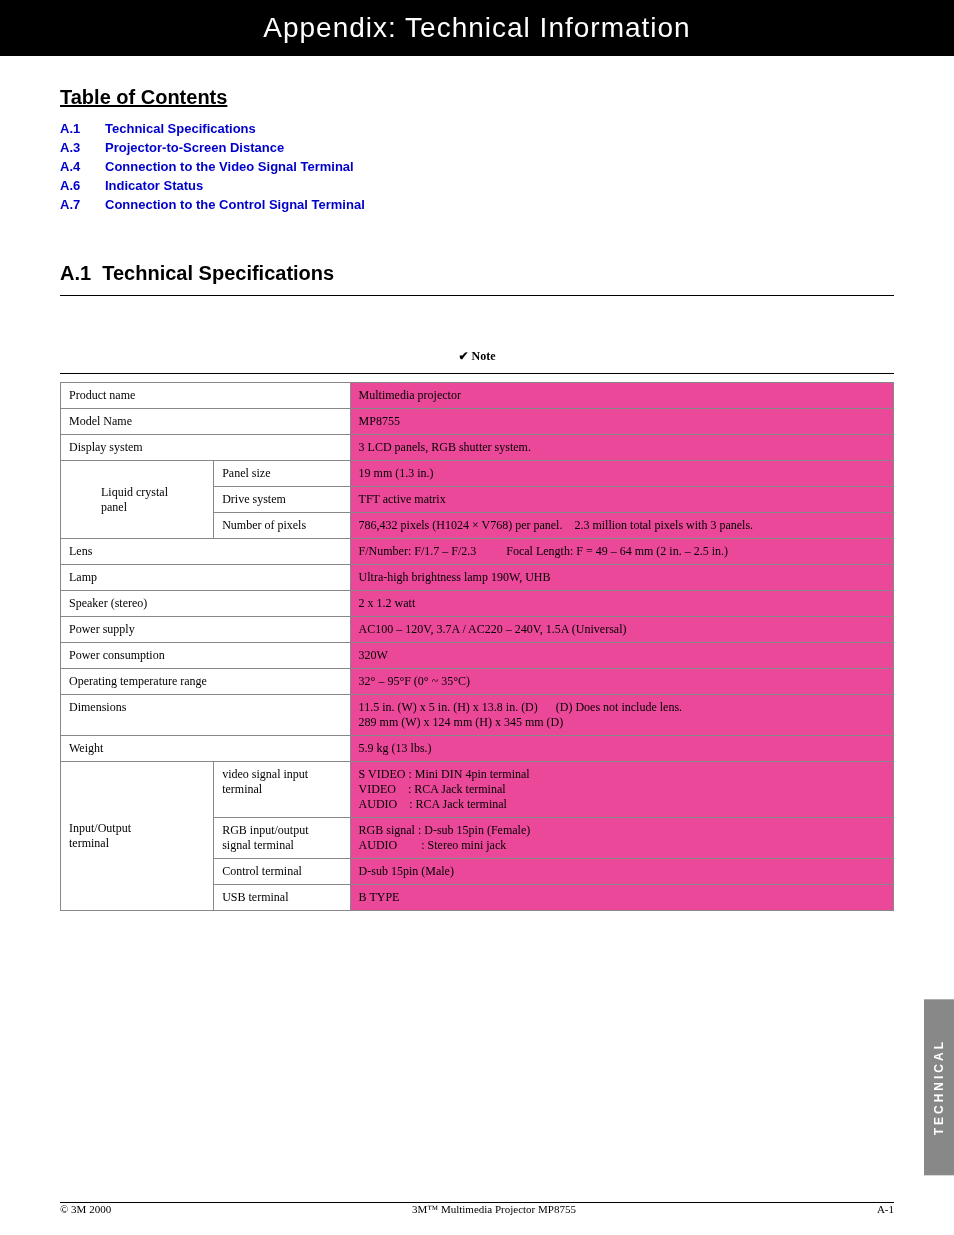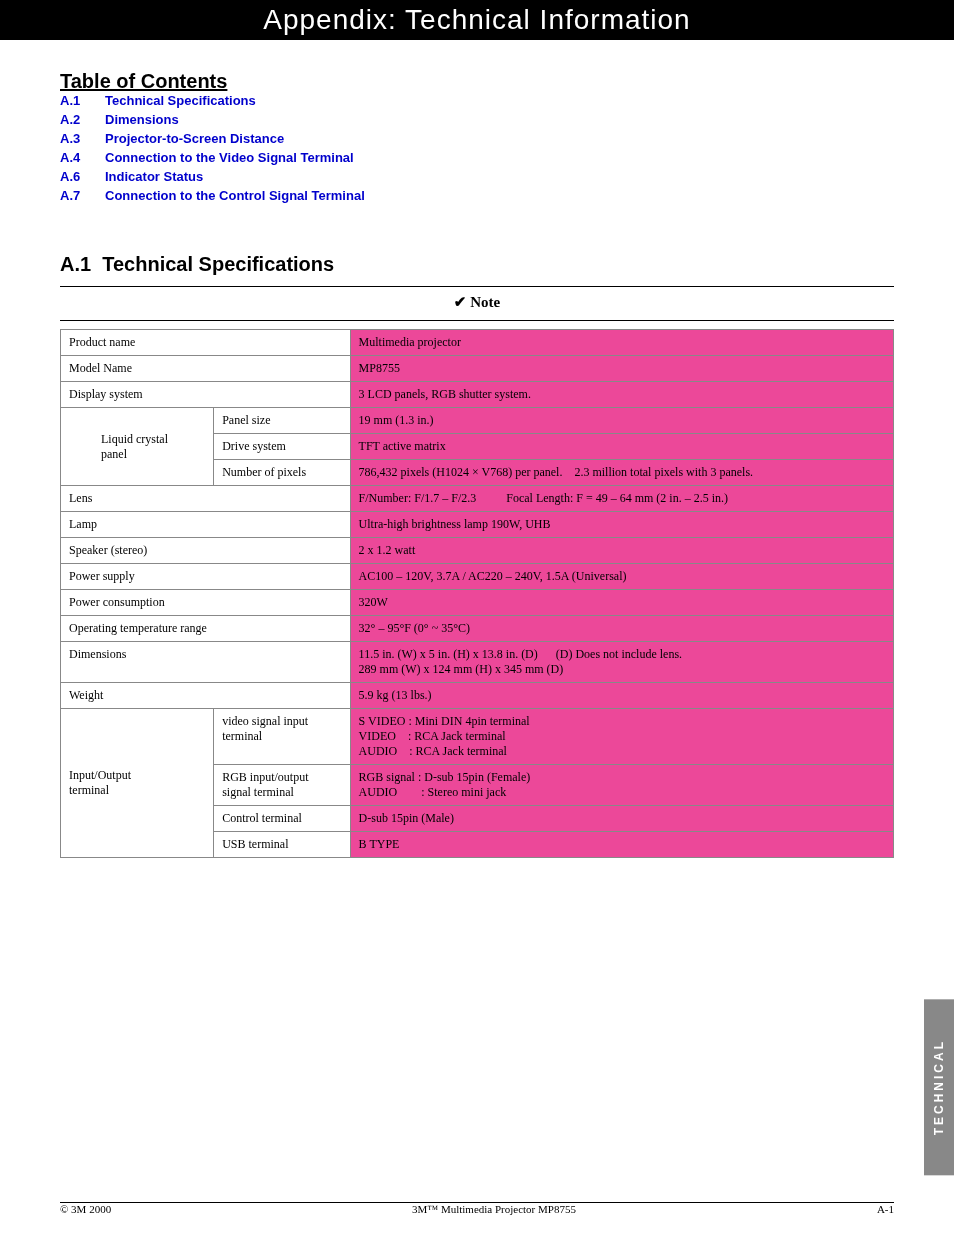--- a/index.html
+++ b/index.html
@@ -11,37 +11,38 @@
       width: 954px;
       min-height: 1235px;
       position: relative;
     }
 
     
     .page-header {
       background: #000;
       color: #fff;
       text-align: center;
-      padding: 4px 20px;
+      padding: 12px 20px;
       font-size: 28px;
       font-family: Arial, sans-serif;
       letter-spacing: 1px;
       margin-bottom: 20px;
     }
 
     .page-content {
       padding: 10px 60px 60px 60px;
     }
 
     
     .toc-title {
       font-size: 20px;
       font-weight: bold;
       color: #000;
       text-decoration: underline;
+      margin-bottom: 12px;
       font-family: Arial, sans-serif;
     }
 
     .toc-item {
       display: flex;
       align-items: baseline;
       margin-bottom: 4px;
       font-family: Arial, sans-serif;
     }
 
@@ -72,22 +73,23 @@
     .note-box {
       border-top: 1px solid #000;
       border-bottom: 1px solid #000;
       padding: 6px 0;
       margin-bottom: 8px;
     }
 
     .note-title {
       text-align: center;
       font-weight: bold;
-      font-size: 15px;
+      font-size: 12px;
       margin-bottom: 3px;
+      margin-top: 47px;
     }
 
     .note-text {
       font-size: 12px;
     }
 
     
     .specs-table {
       width: 100%;
       border-collapse: collapse;
@@ -151,24 +153,20 @@
 <div class="page-content">
 
   <div>
     <div class="toc-title">Table of Contents</div>
     <div>
       <div class="toc-item">
         <span class="toc-num">A.1</span>
         <span class="toc-link">Technical Specifications</span>
       </div>
       <div class="toc-item">
-        <span class="toc-num">A.2</span>
-        <span class="toc-link">Dimensions</span>
-      </div>
-      <div class="toc-item">
         <span class="toc-num">A.3</span>
         <span class="toc-link">Projector-to-Screen Distance</span>
       </div>
       <div class="toc-item">
         <span class="toc-num">A.4</span>
         <span class="toc-link">Connection to the Video Signal Terminal</span>
       </div>
       <div class="toc-item">
         <span class="toc-num">A.6</span>
         <span class="toc-link">Indicator Status</span>

